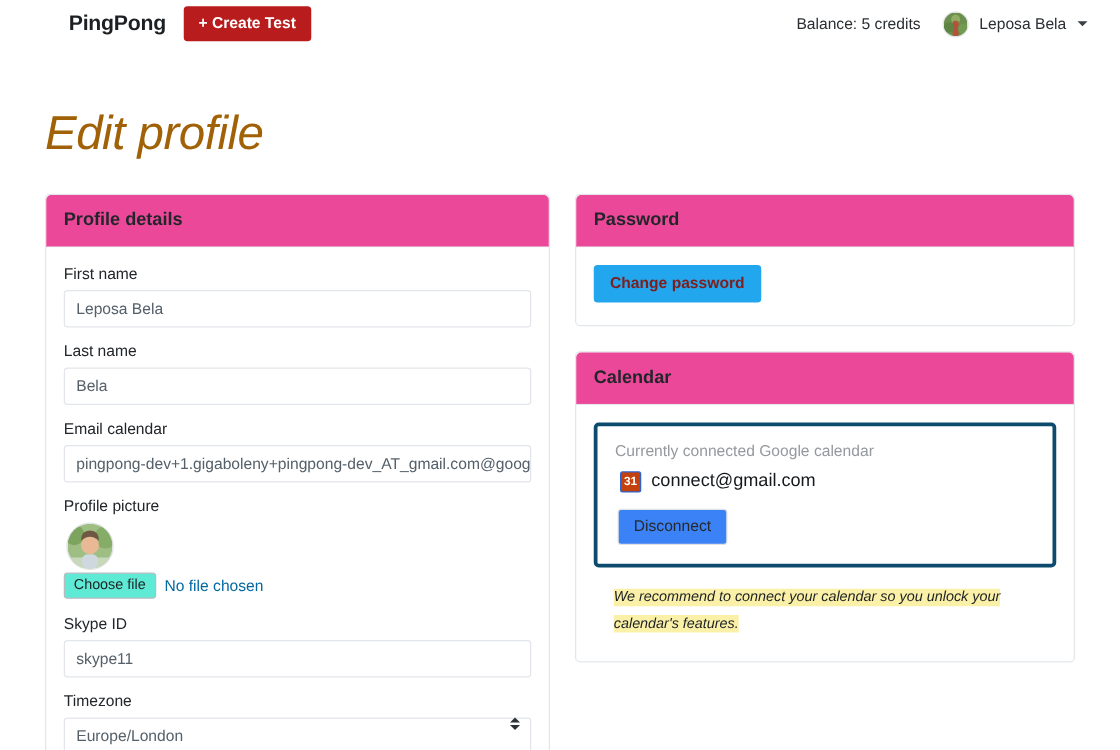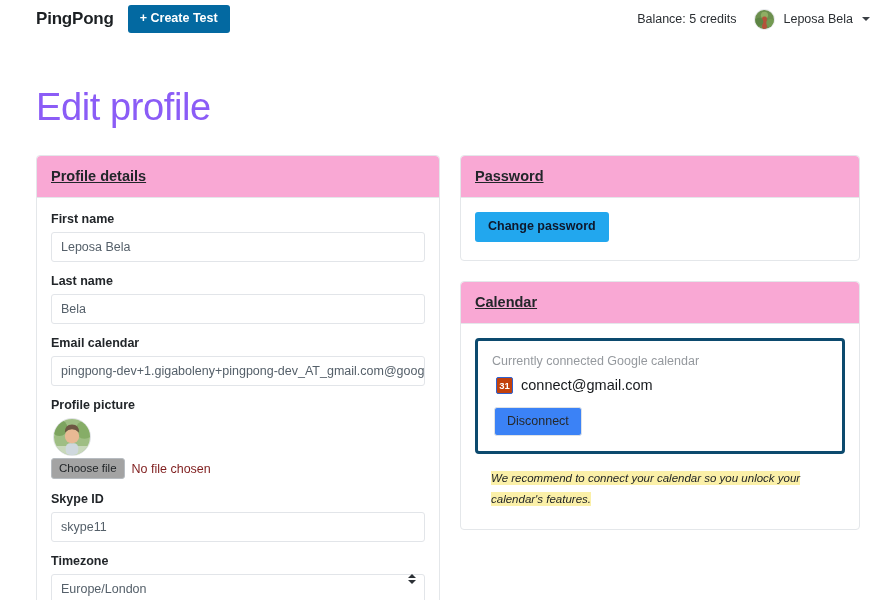--- a/index.html
+++ b/index.html
@@ -11,32 +11,32 @@
     font-family: "Liberation Sans", sans-serif;
     color: #212529;
     -webkit-font-smoothing: antialiased;
   }
 
   
   .navbar {
     height: 38px;
     display: flex;
     align-items: center;
-    padding: 0 22px 0 36px;
+    padding: 0 22px 0 55px;
     background: #ffffff;
   }
   .brand {
     font-size: 17px;
     font-weight: bold;
     color: #1c2023;
     letter-spacing: -0.2px;
     margin-right: 14px;
   }
   .btn-create {
-    background: #0369a1;
+    background: #b91c1c;
     color: #ffffff;
     border: none;
     border-radius: 3px;
     font-size: 12.5px;
     font-weight: bold;
     padding: 7px 12px 8px;
     line-height: 1;
     cursor: pointer;
     font-family: "Liberation Sans", sans-serif;
   }
@@ -77,60 +77,60 @@
     margin-left: 1px;
   }
 
   
   .page {
     padding: 0 36px;
   }
   .page-title {
     font-size: 38px;
     font-weight: 400;
-    color: #8b5cf6;
+    color: #a16207;
     margin: 48px 0 26px;
     letter-spacing: -0.4px;
+    font-style: italic;
   }
 
   .columns {
     display: flex;
     gap: 20px;
     align-items: flex-start;
   }
   .col-left { width: 404px; flex: 0 0 404px; }
   .col-right { width: 400px; flex: 0 0 400px; }
 
   
   .panel {
     border: 1px solid #e4e7ea;
     border-radius: 4px;
     background: #ffffff;
     margin-bottom: 20px;
   }
   .panel-head {
-    background: #f9a8d4;
+    background: #ec4899;
     border-bottom: 1px solid #e4e7ea;
     padding: 12px 14px 13px;
     border-radius: 4px 4px 0 0;
-    text-decoration: underline;
   }
   .panel-title {
     font-size: 14.5px;
     font-weight: bold;
     color: #22262a;
   }
   .panel-body { padding: 14px 14px 18px; }
 
   
   .field { margin-bottom: 12px; }
   .field-label {
     display: block;
     font-size: 12.5px;
-    font-weight: bold;
+    font-weight: normal;
     color: #22262a;
     margin-bottom: 6px;
   }
   .input {
     width: 100%;
     height: 30px;
     border: 1px solid #e2e5e9;
     border-radius: 3px;
     padding: 0 9px;
     font-size: 12.5px;
@@ -172,37 +172,37 @@
     border: 1px solid #e0e3e6;
   }
   .file-row {
     display: flex;
     align-items: center;
     gap: 7px;
   }
   .file-btn {
     font-size: 11.5px;
     color: #1d2124;
-    background: #a3a3a3;
+    background: #5eead4;
     border: 1px solid #b7bcc1;
     border-radius: 3px;
     padding: 2px 7px 3px;
     cursor: pointer;
     font-family: "Liberation Sans", sans-serif;
     line-height: 1.25;
   }
   .file-status {
     font-size: 12.5px;
-    color: #7f1d1d;
+    color: #0369a1;
   }
 
   
   .btn-primary {
     background: #22a7ee;
-    color: #0f172a;
+    color: #7f1d1d;
     border: none;
     border-radius: 3px;
     font-size: 12.5px;
     font-weight: bold;
     padding: 8px 13px 9px;
     line-height: 1;
     cursor: pointer;
     font-family: "Liberation Sans", sans-serif;
   }
   .btn-default {

